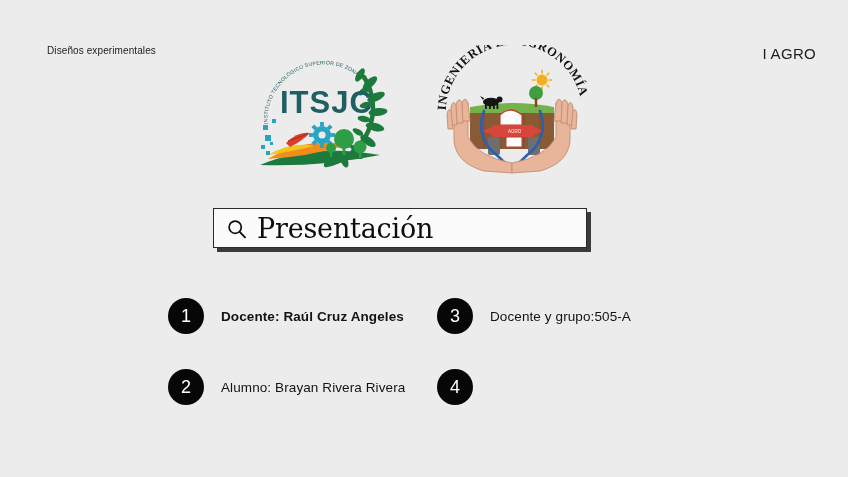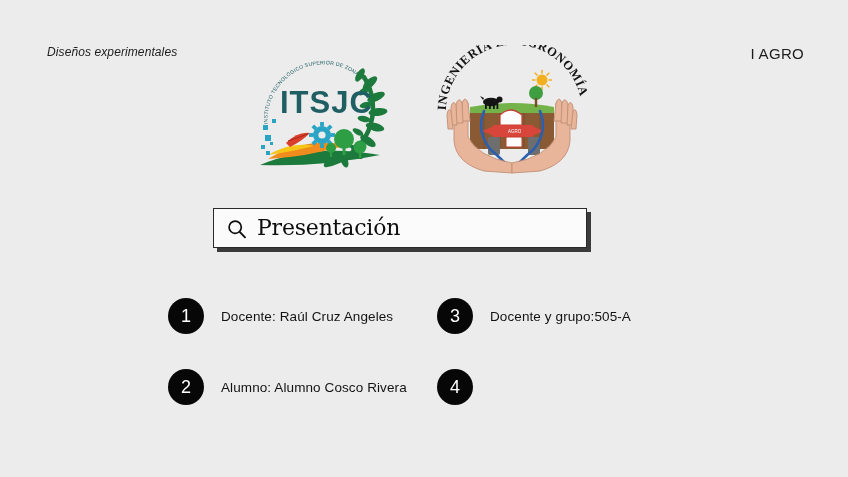--- a/index.html
+++ b/index.html
@@ -13,29 +13,28 @@
     font-family: "Liberation Sans", sans-serif;
     overflow: hidden;
     position: relative;
   }
 
   
   .header-left {
     position: absolute;
     left: 47px;
     top: 45px;
-    font-size: 12px;
+    font-size: 10px;
     color: #1c1c1c;
     letter-spacing: 0.1px;
     white-space: nowrap;
-    font-style: italic;
   }
   .header-right {
     position: absolute;
-    right: 44px;
+    right: 32px;
     top: 45px;
     font-size: 15px;
     color: #1c1c1c;
     letter-spacing: 0.3px;
     white-space: nowrap;
     text-align: center;
   }
 
   
   .logo {
@@ -63,21 +62,21 @@
   .search-icon {
     width: 20px;
     height: 20px;
     flex: 0 0 auto;
     margin-right: 10px;
     margin-top: 1px;
   }
   .search-icon svg { display:block; width:100%; height:100%; }
   .search-title {
     font-family: "DejaVu Serif", "Liberation Serif", serif;
-    font-size: 22px;
+    font-size: 27px;
     color: #0d0d0d;
     letter-spacing: -0.2px;
     line-height: 1;
     white-space: nowrap;
     text-align: center;
   }
 
   
   .item {
     position: absolute;
@@ -97,21 +96,21 @@
     line-height: 1;
     flex: 0 0 auto;
   }
   .item-label {
     margin-left: 17px;
     font-size: 13.5px;
     color: #131313;
     white-space: nowrap;
     letter-spacing: 0.1px;
   }
-  .item-label.bold { font-weight: normal; text-align: center; }
+  .item-label.bold { font-weight: bold; text-align: center; }
 
   #item-1 { left: 168px; top: 298px; }
   #item-2 { left: 168px; top: 369px; }
   #item-3 { left: 437px; top: 298px; }
   #item-4 { left: 437px; top: 369px; }
 </style>
 </head>
 <body>
 
 <div class="header-left">Diseños experimentales</div>
@@ -284,21 +283,21 @@
   <span class="search-title">Presentación</span>
 </div>
 
 <div class="item" id="item-1">
   <div class="badge">1</div>
   <div class="item-label bold">Docente: Raúl Cruz Angeles</div>
 </div>
 
 <div class="item" id="item-2">
   <div class="badge">2</div>
-  <div class="item-label">Alumno: Alumno Cosco Rivera</div>
+  <div class="item-label">Alumno: Brayan Rivera Rivera</div>
 </div>
 
 <div class="item" id="item-3">
   <div class="badge">3</div>
   <div class="item-label">Docente y grupo:505-A</div>
 </div>
 
 <div class="item" id="item-4">
   <div class="badge">4</div>
 </div>

